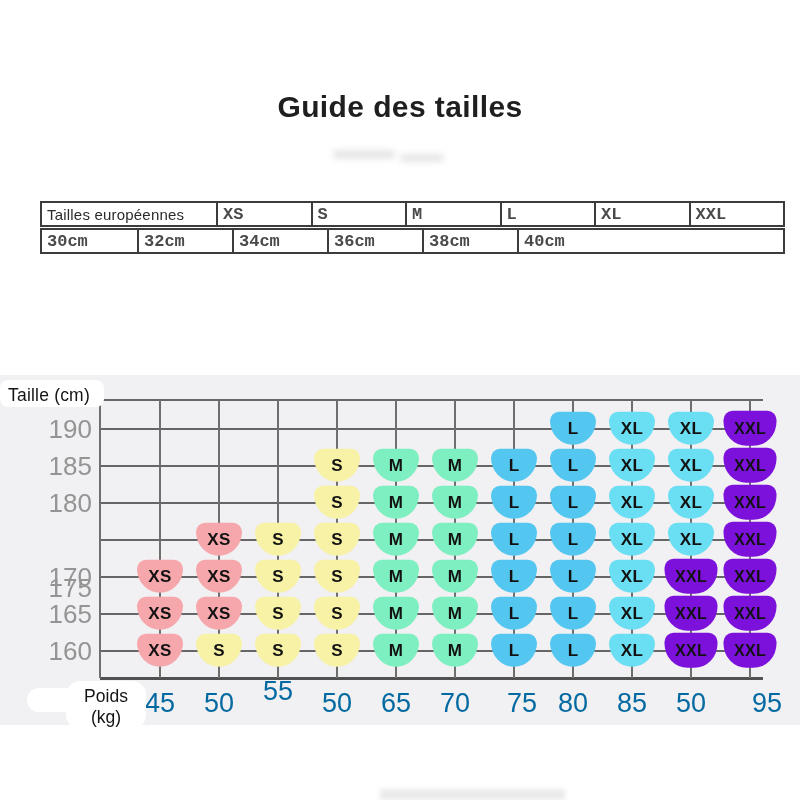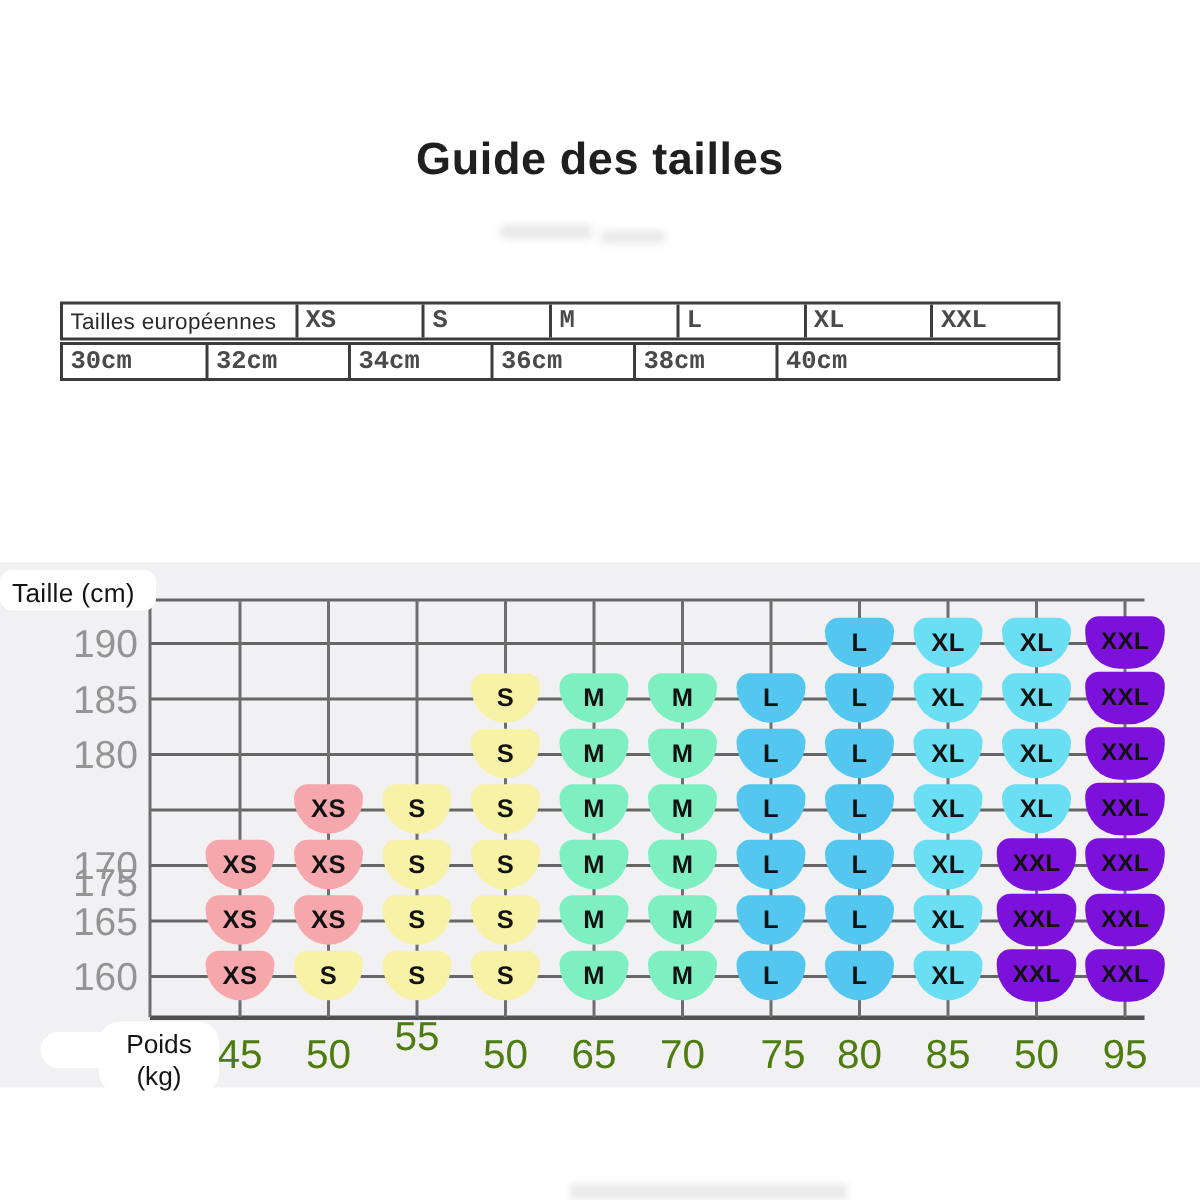--- a/index.html
+++ b/index.html
@@ -10,21 +10,21 @@
   
   .page-title{
     position:absolute;top:90px;left:0;width:800px;margin:0;
     text-align:center;font-size:30px;font-weight:600;letter-spacing:.4px;
     color:#1f1f1f;
   }
   .smudge{position:absolute;background:rgba(140,140,140,.22);filter:blur(3px);border-radius:4px;}
   .s1{left:333px;top:150px;width:62px;height:9px;}
   .s2{left:400px;top:154px;width:44px;height:8px;}
   
-  .size-table{position:absolute;left:40px;top:201px;width:667px;}
+  .size-table{position:absolute;left:40px;top:201px;width:745px;}
   .t-row{
     display:flex;box-sizing:border-box;height:26px;background:#fff;
     border:2px solid #3c3c3c;
   }
   .t-row + .t-row{margin-top:1px;}
   .t-cell{
     box-sizing:border-box;display:flex;align-items:center;
     border-left:2px solid #3c3c3c;padding:0 5px;overflow:hidden;
   }
   .t-cell:first-child{border-left:none;}
@@ -39,21 +39,21 @@
   #chart-layer{position:absolute;left:0;top:0;width:800px;height:800px;}
   .hline{position:absolute;height:2px;background:#666;}
   .hline.axis{height:3px;background:#515151;}
   .vline{position:absolute;width:2px;background:#6e6e6e;}
   .y-tick{
     position:absolute;width:72px;text-align:right;
     font-size:26px;color:#949494;line-height:30px;
   }
   .x-tick{
     position:absolute;width:64px;text-align:center;
-    font-size:27px;color:#4d7c0f;line-height:30px;
+    font-size:27px;color:#0369a1;line-height:30px;
   }
   .marker{
     position:absolute;width:46px;height:33px;transform:translate(-50%,-52%);
     border-radius:9px 9px 23px 23px / 9px 9px 24px 24px;
     display:flex;align-items:center;justify-content:center;
     font-size:17px;font-weight:600;color:#121212;letter-spacing:.3px;
   }
   .marker.sz-XXL{width:53px;height:35px;font-size:16px;}
   .axis-blob{position:absolute;background:#ffffff;}
   .y-blob{left:0;top:380px;width:104px;height:27px;border-radius:8px;}
@@ -131,21 +131,21 @@
       <div class="x-tick" style="left: 128px; top: 688px;">45</div>
       <div class="x-tick" style="left: 187px; top: 688px;">50</div>
       <div class="x-tick" style="left: 246px; top: 676px;">55</div>
       <div class="x-tick" style="left: 305px; top: 688px;">50</div>
       <div class="x-tick" style="left: 364px; top: 688px;">65</div>
       <div class="x-tick" style="left: 423px; top: 688px;">70</div>
       <div class="x-tick" style="left: 490px; top: 688px;">75</div>
       <div class="x-tick" style="left: 541px; top: 688px;">80</div>
       <div class="x-tick" style="left: 600px; top: 688px;">85</div>
       <div class="x-tick" style="left: 659px; top: 688px;">50</div>
-      <div class="x-tick" style="left: 718px; top: 688px;">95</div>
+      <div class="x-tick" style="left: 718px; top: 688px; text-align: right;">95</div>
       <div class="marker sz-L" style="left: 573px; top: 429px; background: rgb(84, 199, 240);">L</div>
       <div class="marker sz-XL" style="left: 632px; top: 429px; background: rgb(106, 222, 242);">XL</div>
       <div class="marker sz-XL" style="left: 691px; top: 429px; background: rgb(106, 222, 242);">XL</div>
       <div class="marker sz-XXL" style="left: 750px; top: 429px; background: rgb(125, 17, 220);">XXL</div>
       <div class="marker sz-S" style="left: 337px; top: 466px; background: rgb(247, 242, 165);">S</div>
       <div class="marker sz-M" style="left: 396px; top: 466px; background: rgb(126, 239, 193);">M</div>
       <div class="marker sz-M" style="left: 455px; top: 466px; background: rgb(126, 239, 193);">M</div>
       <div class="marker sz-L" style="left: 514px; top: 466px; background: rgb(84, 199, 240);">L</div>
       <div class="marker sz-L" style="left: 573px; top: 466px; background: rgb(84, 199, 240);">L</div>
       <div class="marker sz-XL" style="left: 632px; top: 466px; background: rgb(106, 222, 242);">XL</div>

